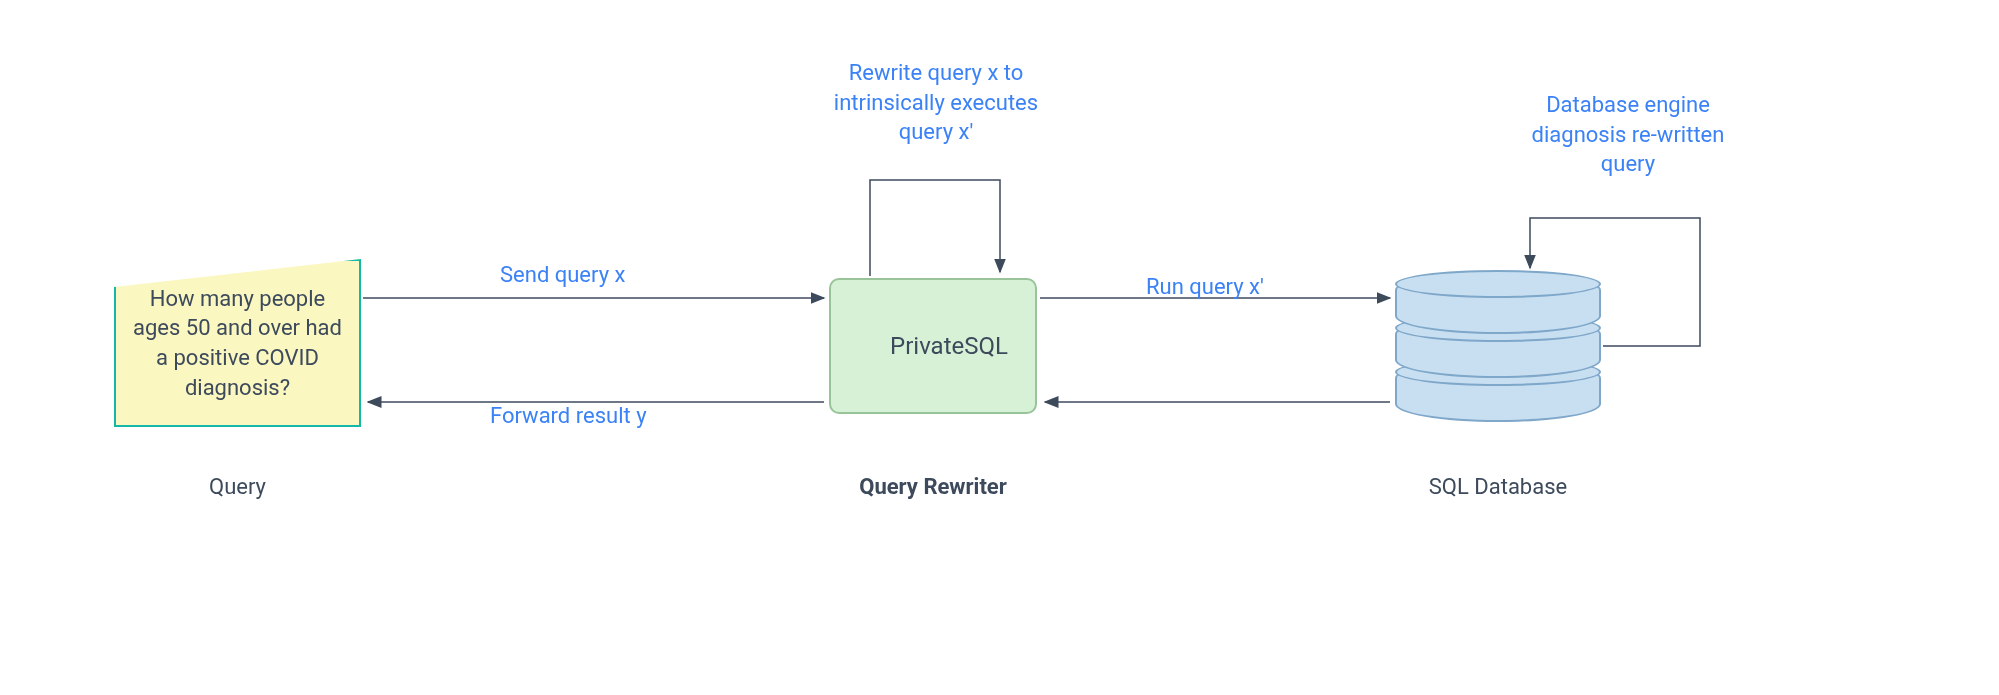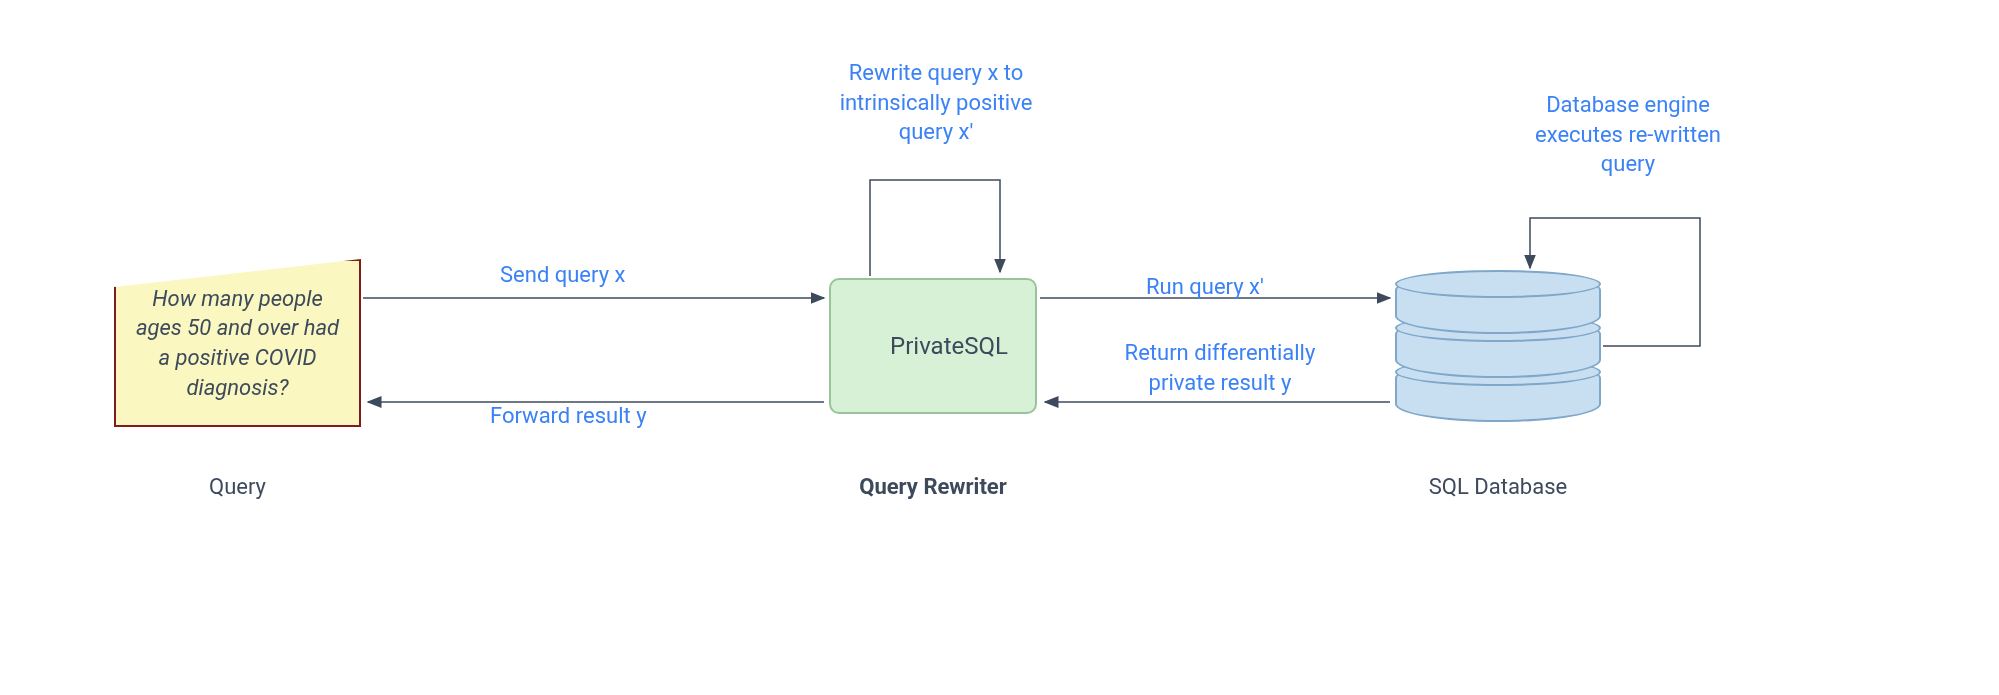--- a/index.html
+++ b/index.html
@@ -14,30 +14,29 @@
     width: 1999px;
     height: 695px;
   }
   .query-box {
     position: absolute;
     left: 114px;
     top: 259px;
     width: 247px;
     height: 168px;
     background: #fbf7c0;
-    border: 2px solid #7f1d1d;
+    border: 2px solid #14b8a6;
     display: flex;
     align-items: center;
     justify-content: center;
     text-align: center;
     font-size: 22px;
     line-height: 1.35;
     padding: 16px;
     clip-path: polygon(0 28px, 100% 0, 100% 100%, 0 100%);
-    font-style: italic;
   }
   .rewriter-box {
     position: absolute;
     left: 829px;
     top: 278px;
     width: 208px;
     height: 136px;
     background: #d6f1d6;
     border: 2px solid #99c499;
     border-radius: 10px;
@@ -135,30 +134,26 @@
     <div class="db-ellipse" style="top:42px;"></div>
     <div class="db-cyl top"></div>
     <div class="db-ellipse" style="top:-2px;"></div>
   </div>
   <div class="lbl" style="left:1395px; top:474px; width:206px;">SQL Database</div>
 
   <div class="arrow-text" style="left:500px; top:262px;">Send query x</div>
   <div class="arrow-text" style="left:490px; top:366px;margin-top:37px;">Forward result y</div>
   <div class="arrow-text" style="left:1146px; top:262px;margin-top:12px;">Run query x'</div>
 
-  <div class="arrow-text" style="left:1100px; top:338px; width:240px; line-height:1.35;">
-    <span>Return differentially</span><br>
-    <span>private result y</span>
-  </div>
 
   <div class="arrow-text" style="left:826px; top:58px; width:220px; line-height:1.35;">
     <span>Rewrite query x to</span><br>
-    <span>intrinsically positive</span><br>
+    <span>intrinsically executes</span><br>
     <span>query x'</span>
   </div>
 
   <div class="arrow-text" style="left:1514px; top:90px; width:228px; line-height:1.35;">
     <span>Database engine</span><br>
-    <span>executes re-written</span><br>
+    <span>diagnosis re-written</span><br>
     <span>query</span>
   </div>
 
 </div>
 
 </body></html>

